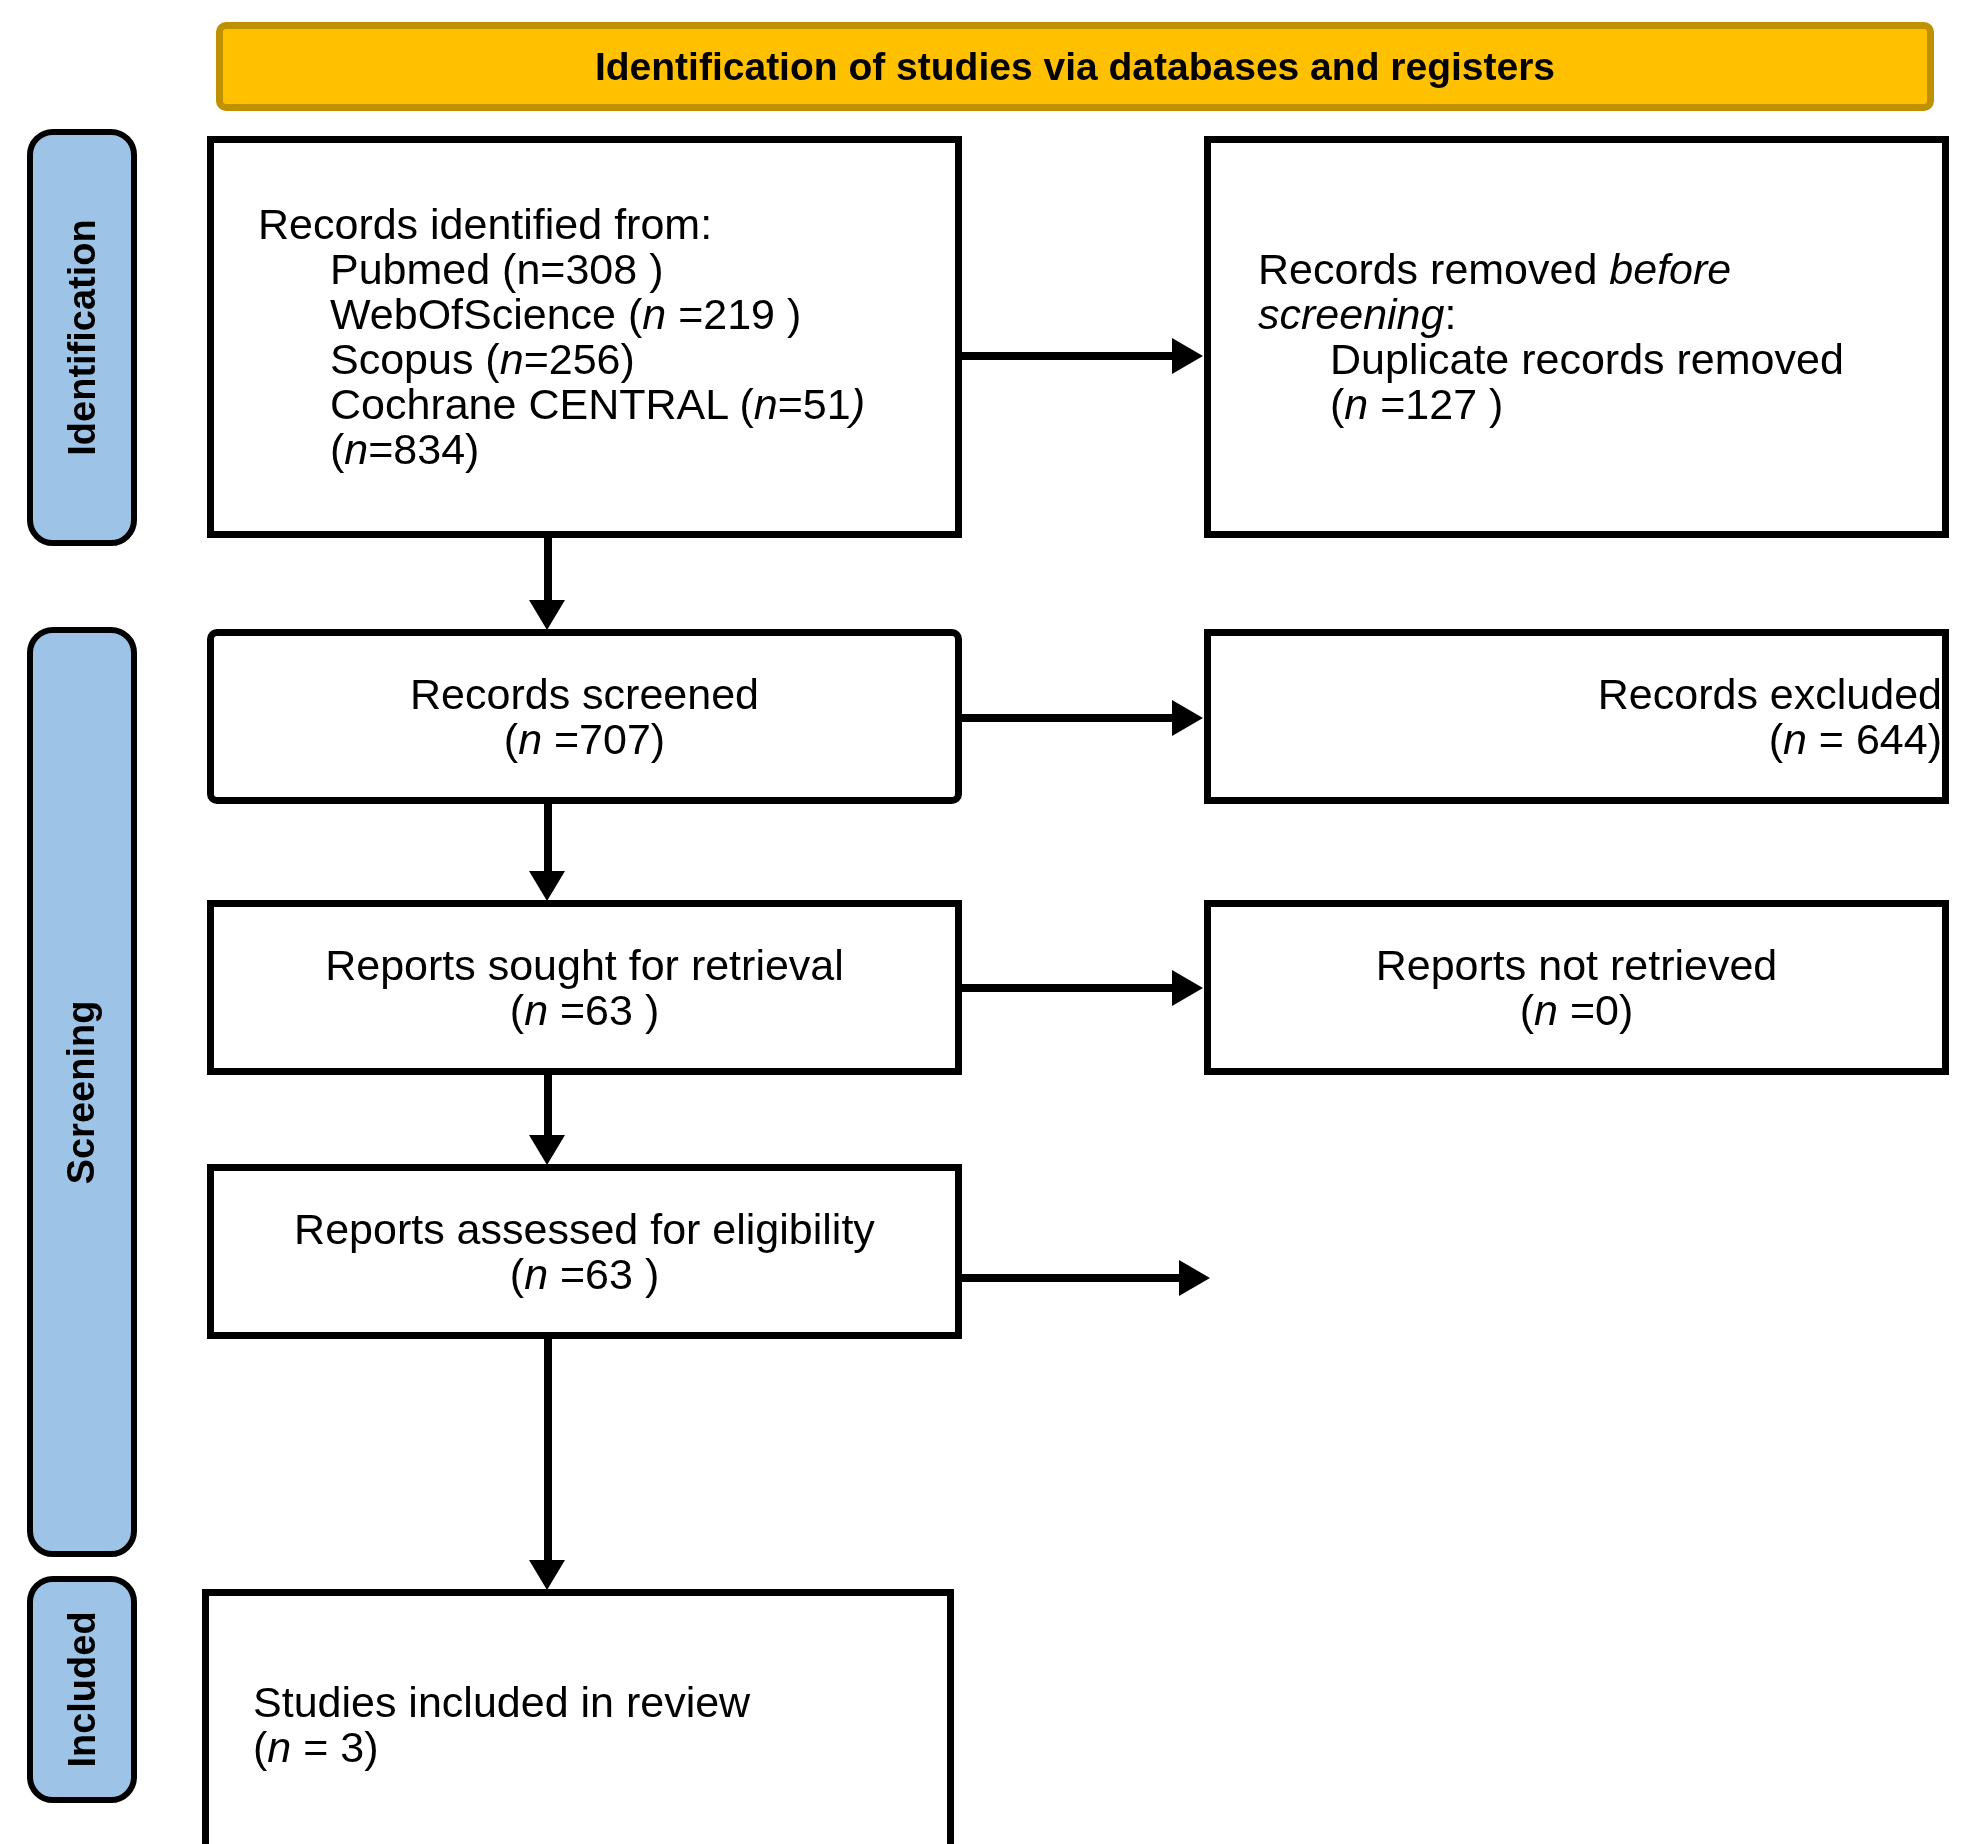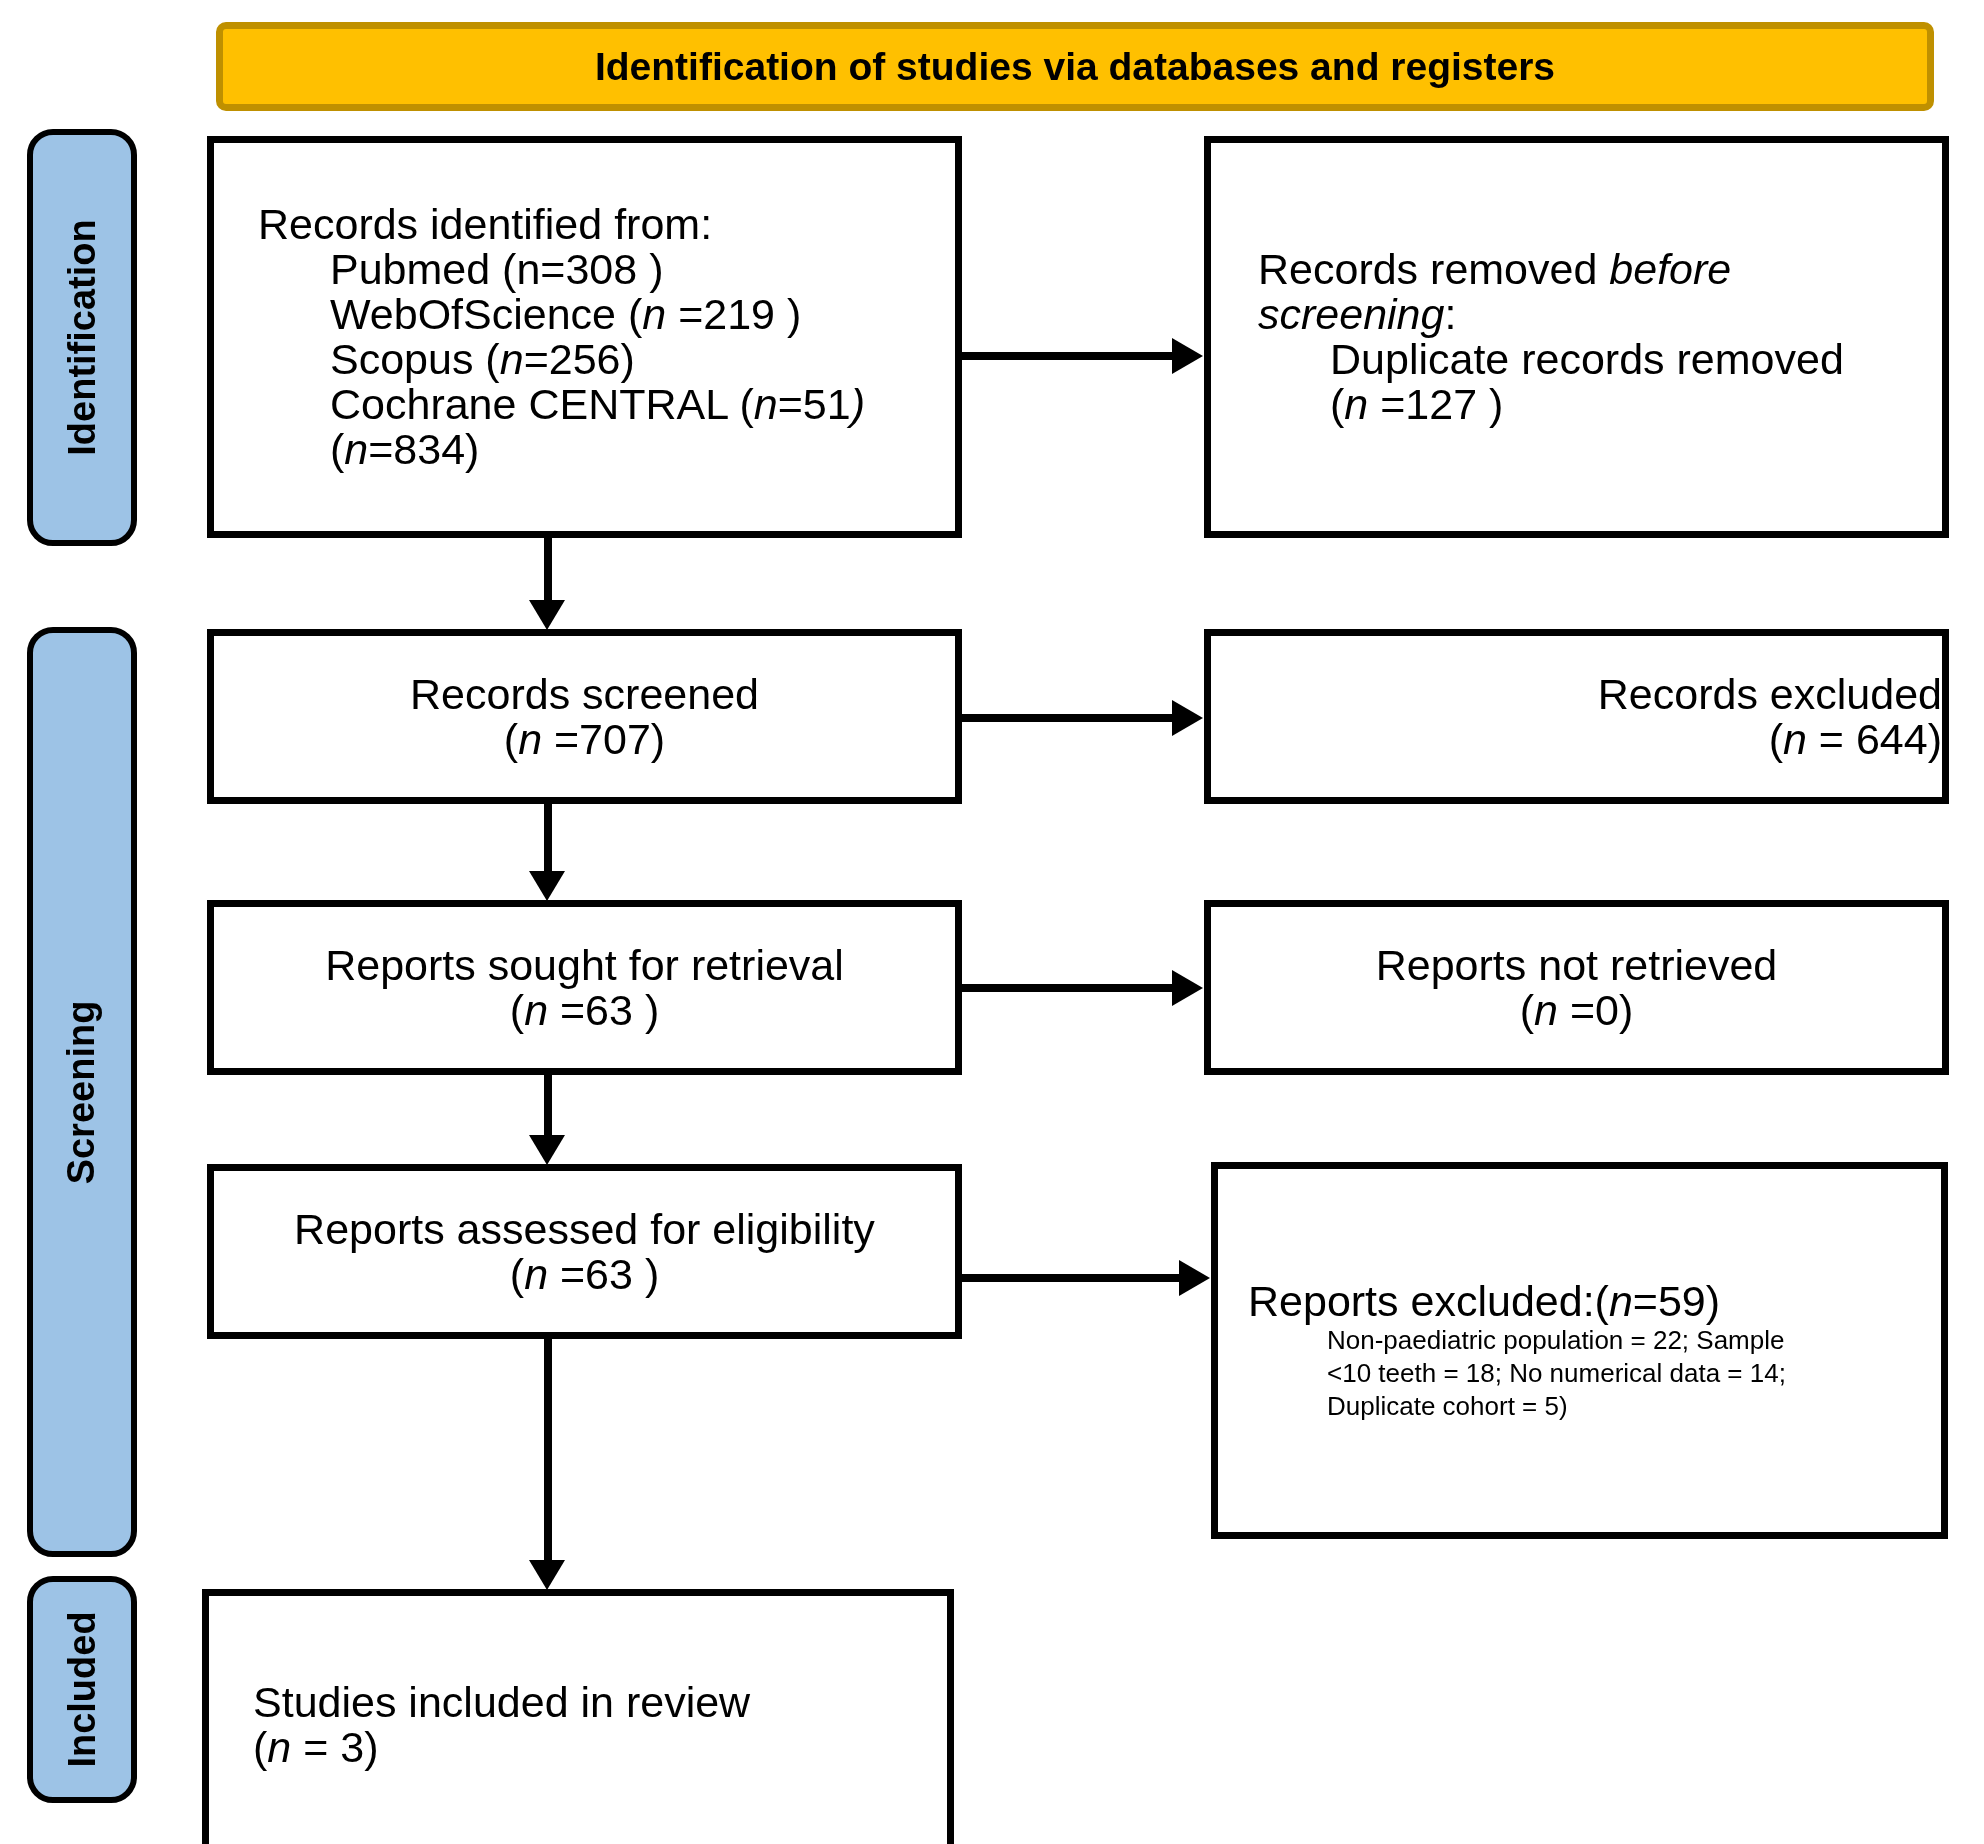--- a/index.html
+++ b/index.html
@@ -44,21 +44,21 @@
     background:#ffffff;
     border:7.4px solid var(--box-border,#000000);
     box-sizing:border-box;
     display:flex;flex-direction:column;justify-content:center;
     font-size:43px;line-height:45px;
   }
   .tcenter{align-items:center;text-align:center;}
   .tleft{align-items:flex-start;text-align:left;}
   .indent{margin-left:72px;}
   .box1{left:207px;top:136px;width:755px;height:402px;padding-left:44px;}
-  .box2{left:207px;top:629px;width:755px;height:175px;}
+  .box2{left:207px;top:629px;width:755px;height:175px;border-radius:10px;}
   .box3{left:207px;top:900px;width:755px;height:175px;}
   .box4{left:207px;top:1164px;width:755px;height:175px;}
   .box5{left:202px;top:1589px;width:752px;height:271px;padding-left:44px;padding-right:13px;}
   .boxR1{left:1204px;top:136px;width:745px;height:402px;padding-left:47px;padding-right:15px;}
   .boxR2{left:1204px;top:629px;width:745px;height:175px;align-items:flex-end;}
   .boxR3{left:1204px;top:900px;width:745px;height:175px;}
   .boxR4{left:1211px;top:1162px;width:737px;height:377px;padding-left:30px;padding-right:12.3px;}
   .reason{font-size:26px;line-height:33px;margin-left:79px;}
   
   .shaft{position:absolute;background:var(--arrow,#000000);}
@@ -139,26 +139,20 @@
   <div class="flowbox tcenter boxR3">
     <div><span>Reports not retrieved</span></div>
     <div><span>(</span><em>n</em><span> =0)</span></div>
   </div>
 
   <div class="flowbox tcenter box4">
     <div><span>Reports assessed for eligibility</span></div>
     <div><span>(</span><em>n</em><span> =63 )</span></div>
   </div>
 
-  <div class="flowbox tleft boxR4">
-    <div><span>Reports excluded:(</span><em>n</em><span>=59)</span></div>
-    <div class="reason"><span>Non-paediatric population = 22; Sample</span></div>
-    <div class="reason"><span>&lt;10 teeth = 18; No numerical data = 14;</span></div>
-    <div class="reason"><span>Duplicate cohort = 5)</span></div>
-  </div>
 
   <div class="flowbox tleft box5">
     <div><span>Studies included in review</span></div>
     <div><span>(</span><em>n</em><span> = 3)</span></div>
   </div>
 
   <div class="shaft a1s"></div>
   <div class="head-right a1h"></div>
   <div class="shaft a2s"></div>
   <div class="head-down a2h"></div>

